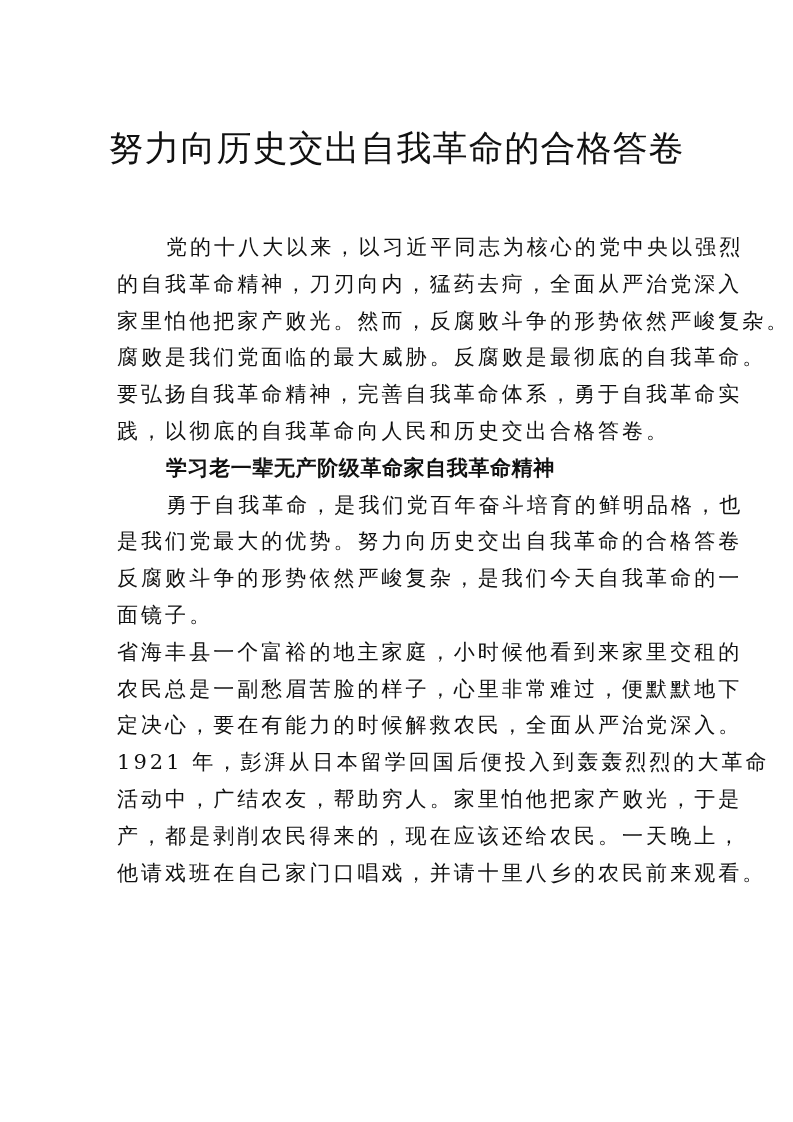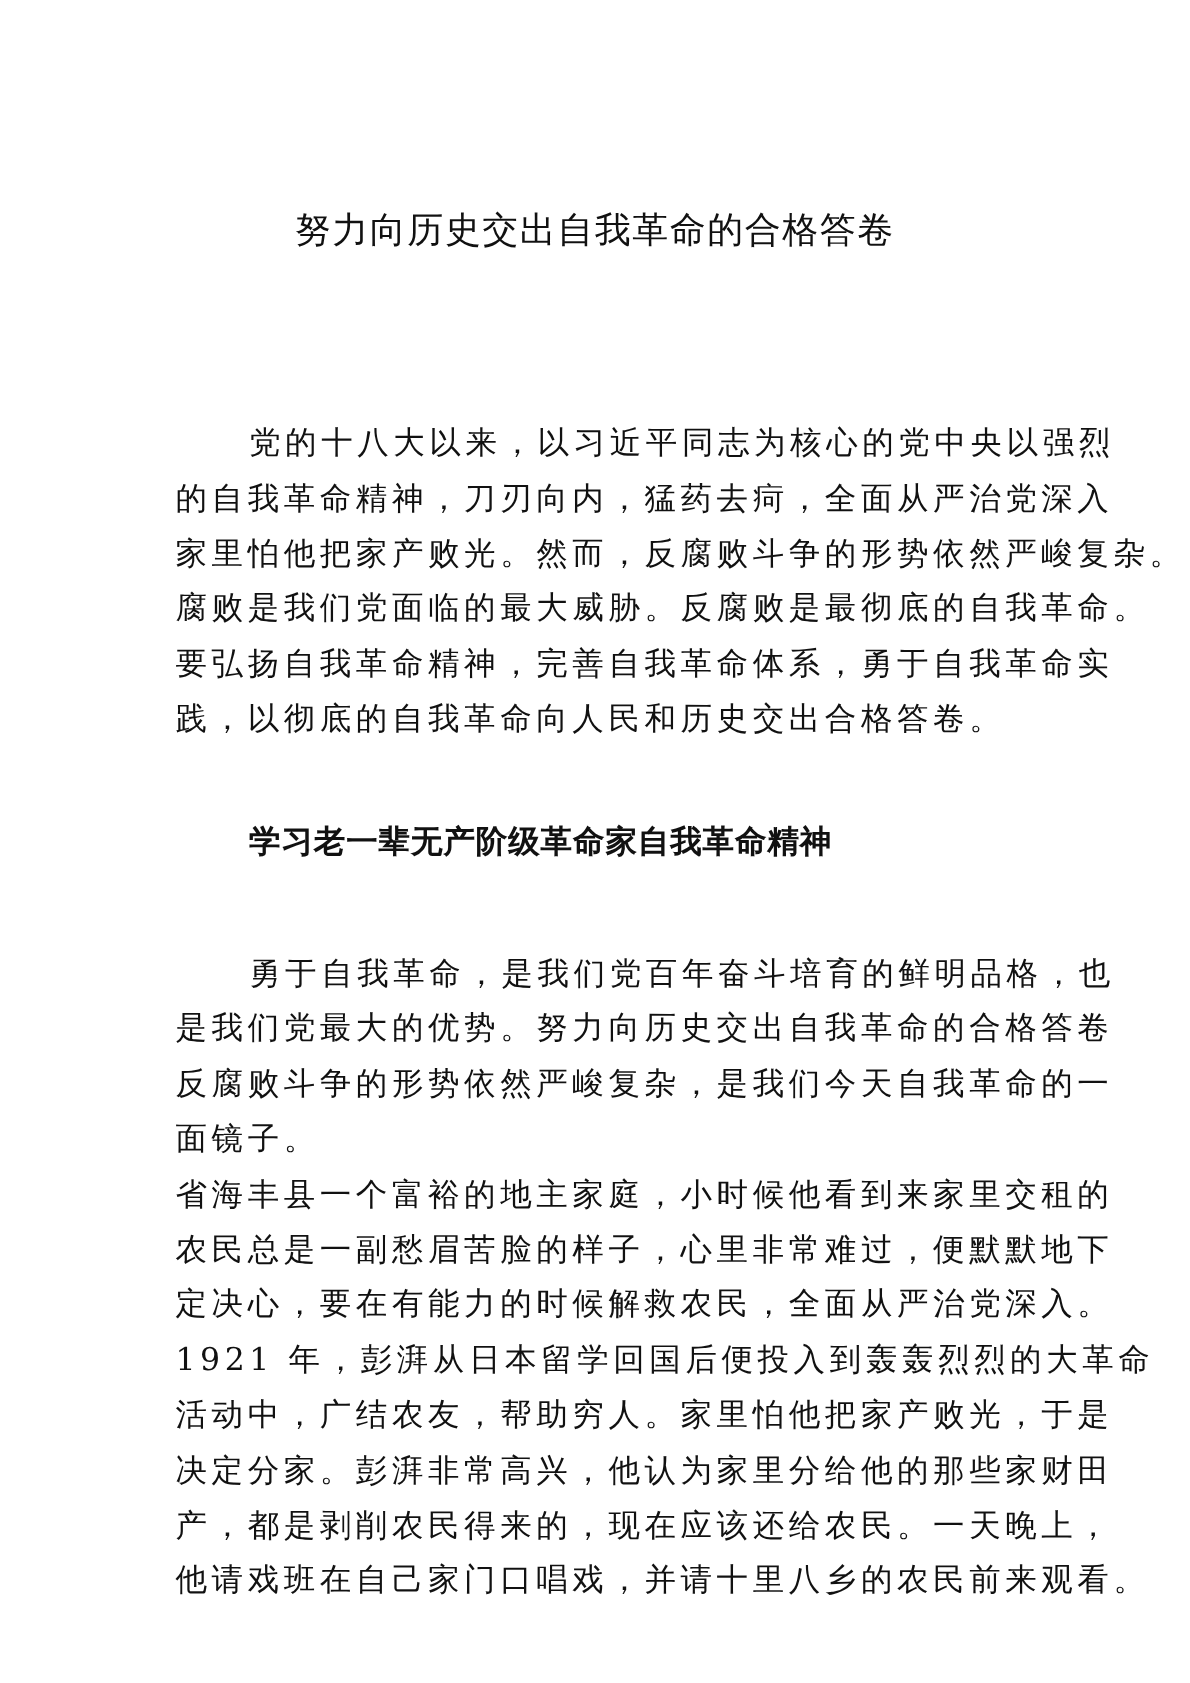--- a/index.html
+++ b/index.html
@@ -1,25 +1,25 @@
 <!DOCTYPE html>
 <html><head>
 <meta charset="utf-8">
 <style>
   html, body { margin:0; padding:0; background:#ffffff; }
   body { width:793px; height:1122px; position:relative; overflow:hidden;
          font-family:"DejaVu Serif","Liberation Serif",serif; color:#111; }
-  .title { position:absolute; top:137px; left:0; width:793px; text-align:center;
-           font-family:"DejaVu Sans","Liberation Sans",sans-serif; font-size:24px;
+  .title { position:absolute; top:125px; left:0; width:793px; text-align:center;
+           font-family:"DejaVu Sans","Liberation Sans",sans-serif; font-size:35px;
            letter-spacing:1px; color:#111; }
   .body { position:absolute; top:229px; left:117px; width:580px; }
   .line { height:36.8px; line-height:36.8px; font-size:21px; white-space:nowrap;
           letter-spacing:3.05px; }
-  .indent { padding-left:49px;margin-top:48px; }
-  .heading { font-family:Liberation Mono, monospace; font-weight:bold;
+  .indent { padding-left:49px; }
+  .heading { font-family:Liberation Serif, serif; font-weight:bold;
              letter-spacing:0.6px; font-size:21px; }
 </style>
 </head>
 <body>
 
 <div>
   <div class="title">努力向历史交出自我革命的合格答卷</div>
   <div class="body">
     <div class="line indent">党的十八大以来，以习近平同志为核心的党中央以强烈</div>
     <div class="line">的自我革命精神，刀刃向内，猛药去疴，全面从严治党深入</div>
@@ -30,17 +30,16 @@
     <div class="line indent heading">学习老一辈无产阶级革命家自我革命精神</div>
     <div class="line indent">勇于自我革命，是我们党百年奋斗培育的鲜明品格，也</div>
     <div class="line">是我们党最大的优势。努力向历史交出自我革命的合格答卷</div>
     <div class="line">反腐败斗争的形势依然严峻复杂，是我们今天自我革命的一</div>
     <div class="line">面镜子。</div>
     <div class="line">省海丰县一个富裕的地主家庭，小时候他看到来家里交租的</div>
     <div class="line">农民总是一副愁眉苦脸的样子，心里非常难过，便默默地下</div>
     <div class="line">定决心，要在有能力的时候解救农民，全面从严治党深入。</div>
     <div class="line">1921 年，彭湃从日本留学回国后便投入到轰轰烈烈的大革命</div>
     <div class="line">活动中，广结农友，帮助穷人。家里怕他把家产败光，于是</div>
-    <div class="line">决定分家。彭湃非常高兴，他认为家里分给他的那些家财田</div>
     <div class="line">产，都是剥削农民得来的，现在应该还给农民。一天晚上，</div>
     <div class="line">他请戏班在自己家门口唱戏，并请十里八乡的农民前来观看。</div>
   </div>
 </div>
 
 </body></html>

